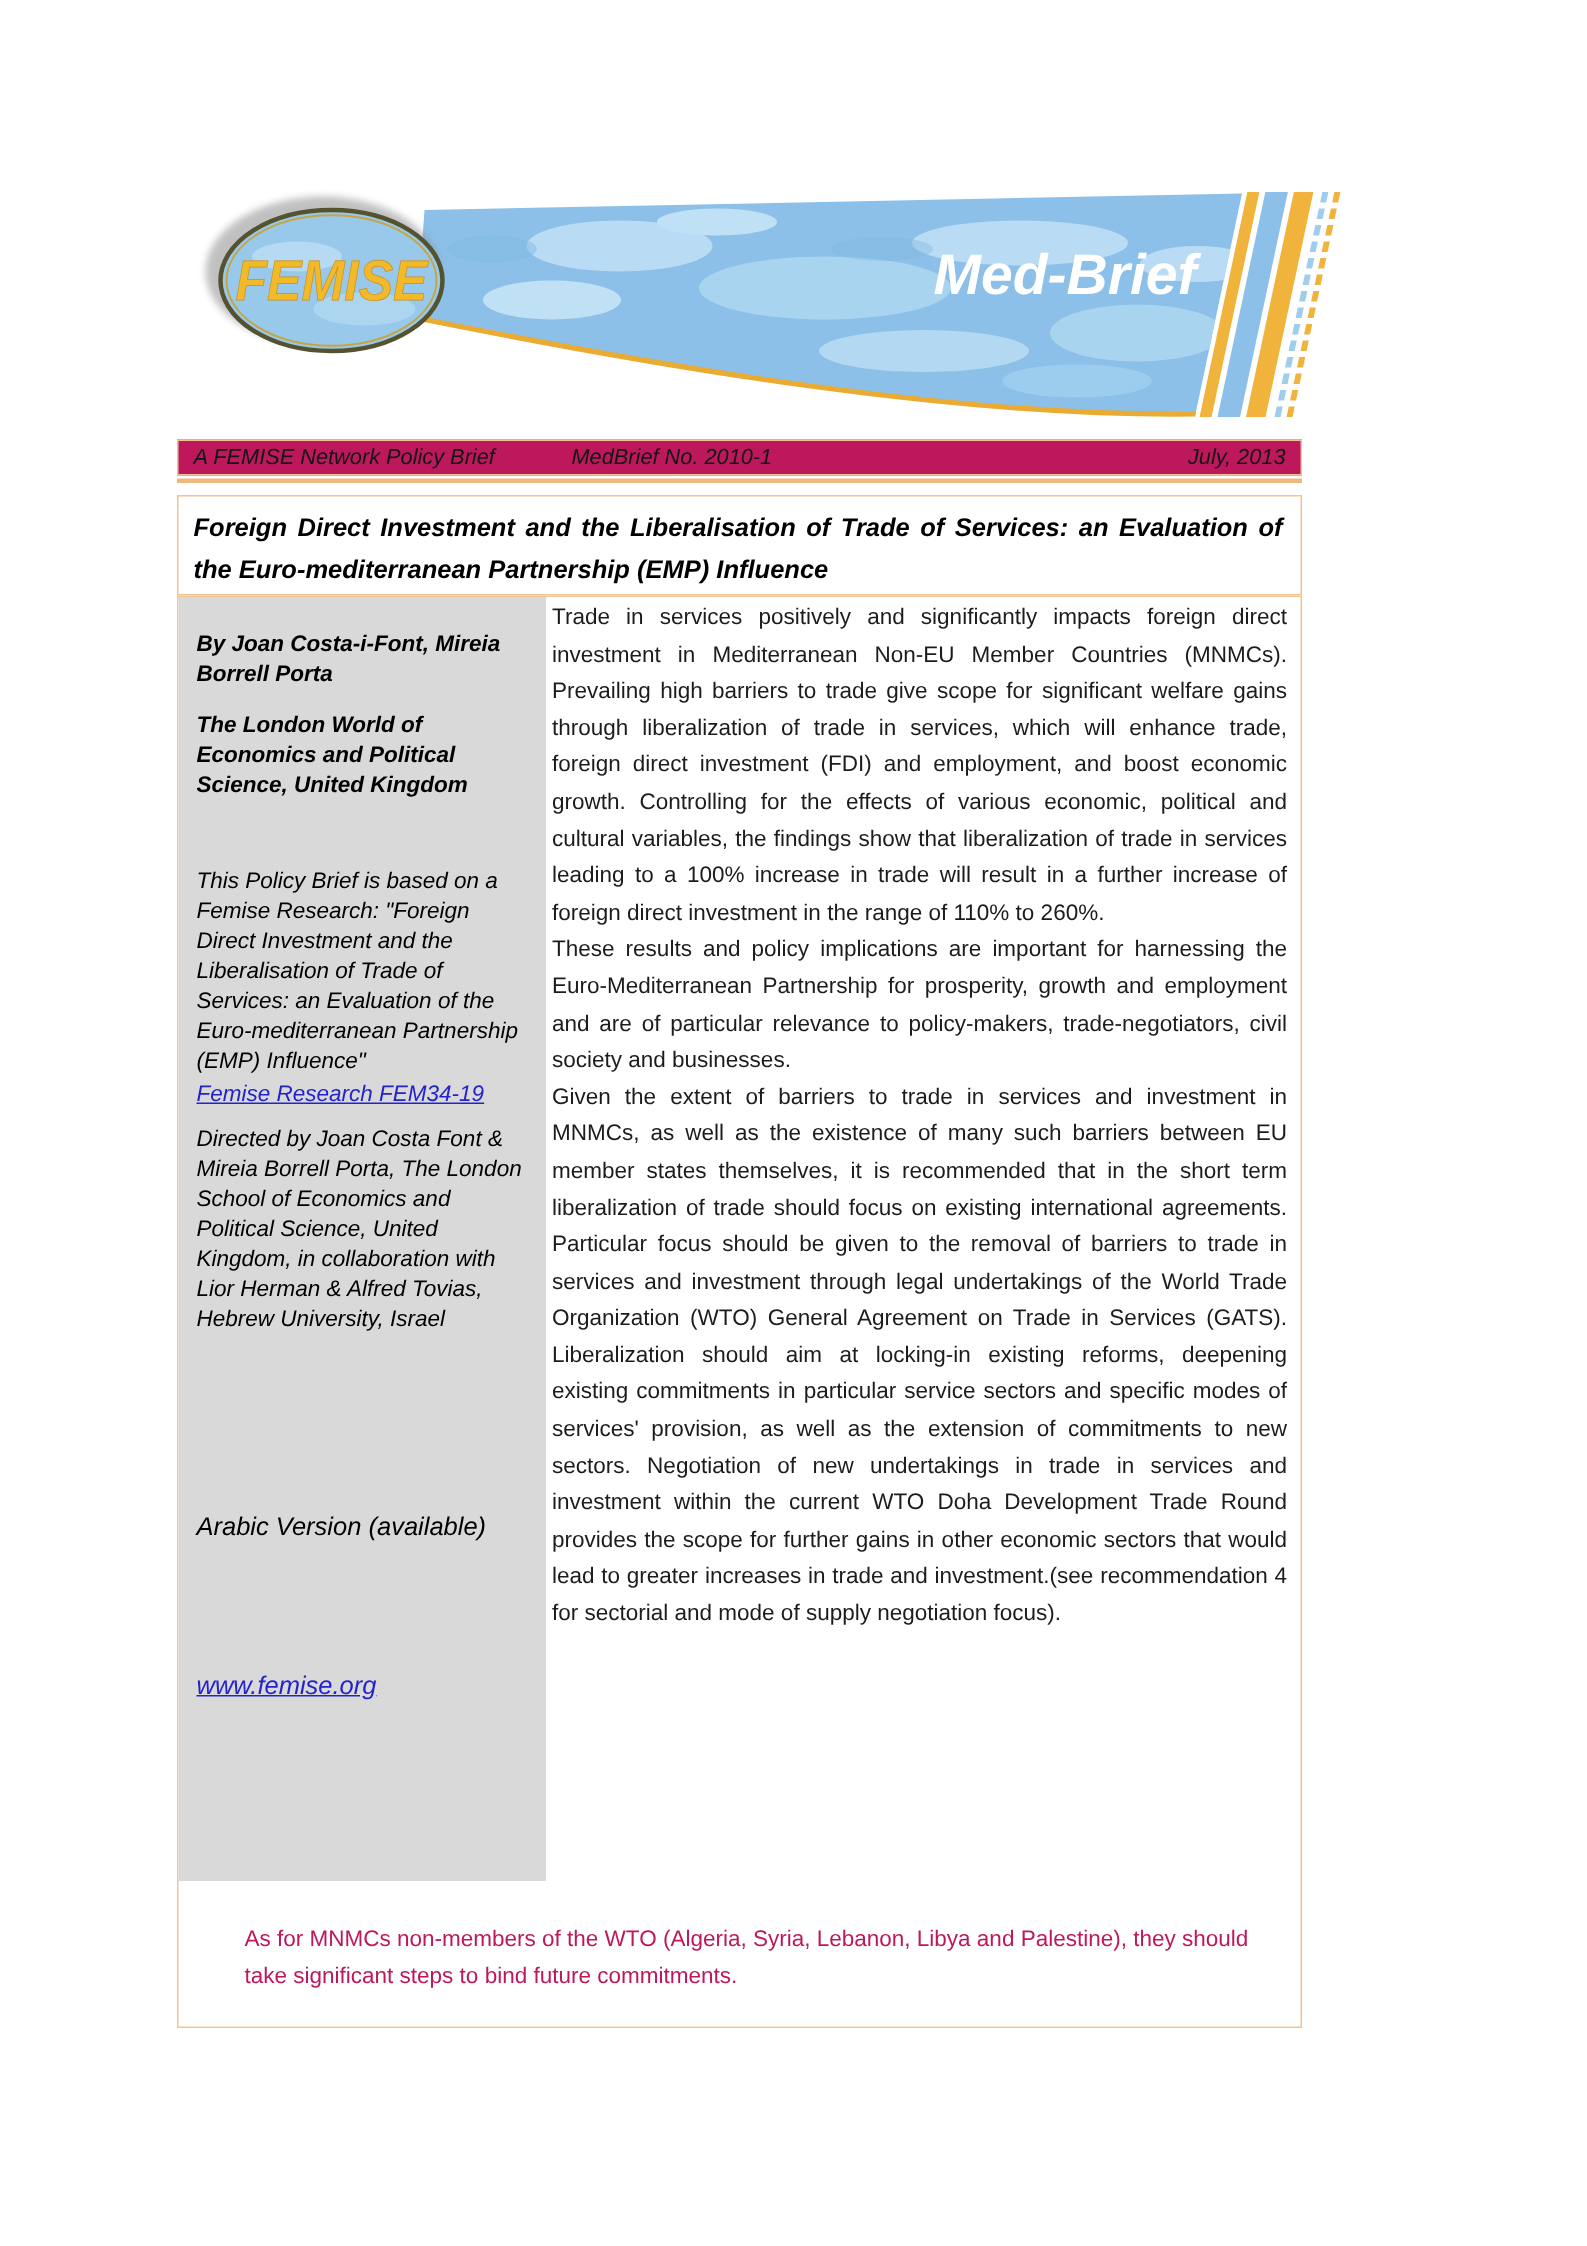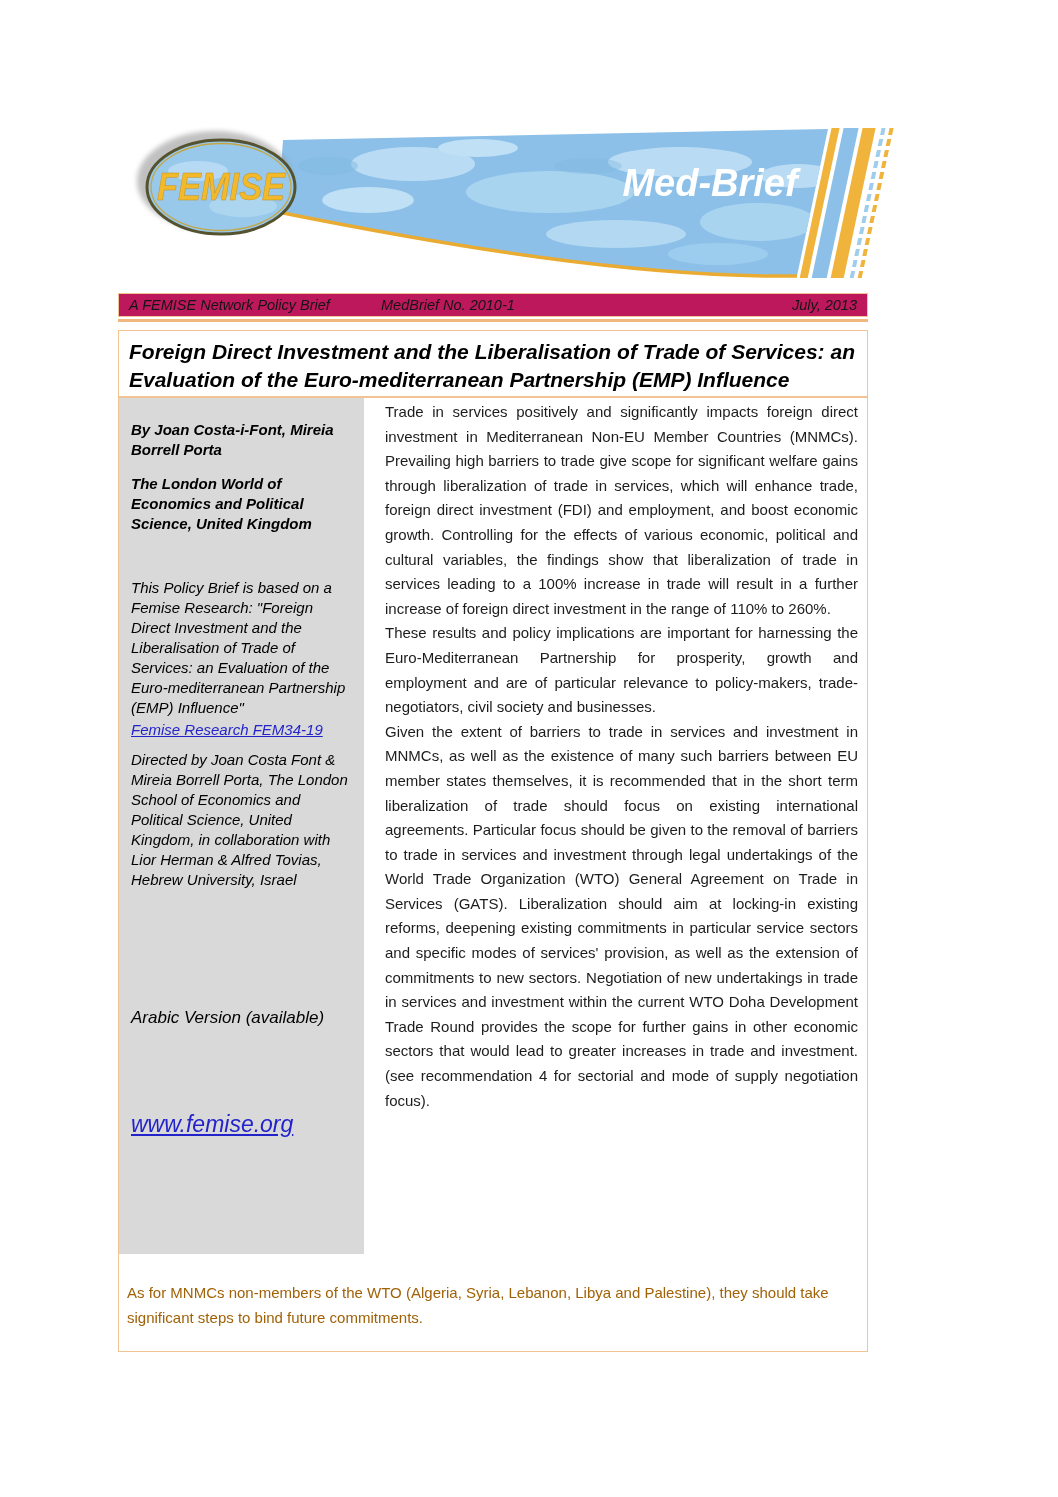--- a/index.html
+++ b/index.html
@@ -17,53 +17,53 @@
     font-style:italic; font-size:14.5px; color:#141414; white-space:nowrap;
   }
   .metabar .m-left { width:252px; }
   .metabar .m-right { margin-left:auto; }
   .thickline { position:absolute; left:118px; top:319px; width:750px; height:3px; background:#f0b87e; }
 
   .titlebox {
     position:absolute; left:118px; top:330px; width:750px; height:67px;
     box-sizing:border-box; border:1px solid #f3c493; background:#fff;
     padding:7px 12px 0 10px;
-    font-weight:bold; font-style:italic; font-size:21px; line-height:28px;
+    font-weight:bold; font-style:italic; font-size:17px; line-height:28px;
     text-align:justify; color:#000;
   }
 
   .outerbox {
     position:absolute; left:118px; top:397px; width:750px; height:955px;
     box-sizing:border-box; border:1px solid #f3c493; background:#fff;
   }
   .columns { display:flex; }
   .sidebar {
     width:245px; height:856px; background:#d9d9d9; box-sizing:border-box;
     padding:18px 14px 0 12px; font-style:italic; font-size:15px;
     line-height:20px; color:#000;
   }
   .sb-authors { font-weight:bold; margin:4px 0 14px 0; }
   .sb-affil   { font-weight:bold; margin:0 0 44px 0; }
   .sb-based   { margin:0 0 2px 0; }
   .sb-link    { display:inline-block; color:#2323cc; text-decoration:underline; margin:0 0 10px 0; }
   .sb-directed{ margin:0 0 118px 0; }
   .sb-arabic  { font-size:17px; margin:0 0 86px 0; }
-  .sb-site    { display:inline-block; font-size:23px; color:#2323cc; text-decoration:underline; }
+  .sb-site    { display:inline-block; font-size:17px; color:#2323cc; text-decoration:underline; }
 
   .maincol {
-    flex:1; box-sizing:border-box; padding:2px 9px 0 21px;
+    flex:1; box-sizing:border-box; padding:2px 9px 0 4px;
     font-size:15px; line-height:24.6px; text-align:justify; color:#1c1c1c;
   }
   .maincol p { margin:0; }
   .p2 { margin-top:26px; }
   .rec-head { margin-top:29px; font-weight:bold; line-height:23.5px; color:#000; }
   .p3 { margin-top:3px; }
 
   .footerpara {
-    padding:26px 14px 0 8px; font-size:15px; line-height:25px; color:#a16207;
+    padding:26px 14px 0 8px; font-size:15px; line-height:25px; color:#be185d;margin-left:36px;
   }
 </style>
 </head>
 <body>
 
 <div class="page">
 
   <svg class="banner-svg" width="780" height="158" viewBox="0 0 780 158">
     <defs>
       <clipPath id="bclip">

